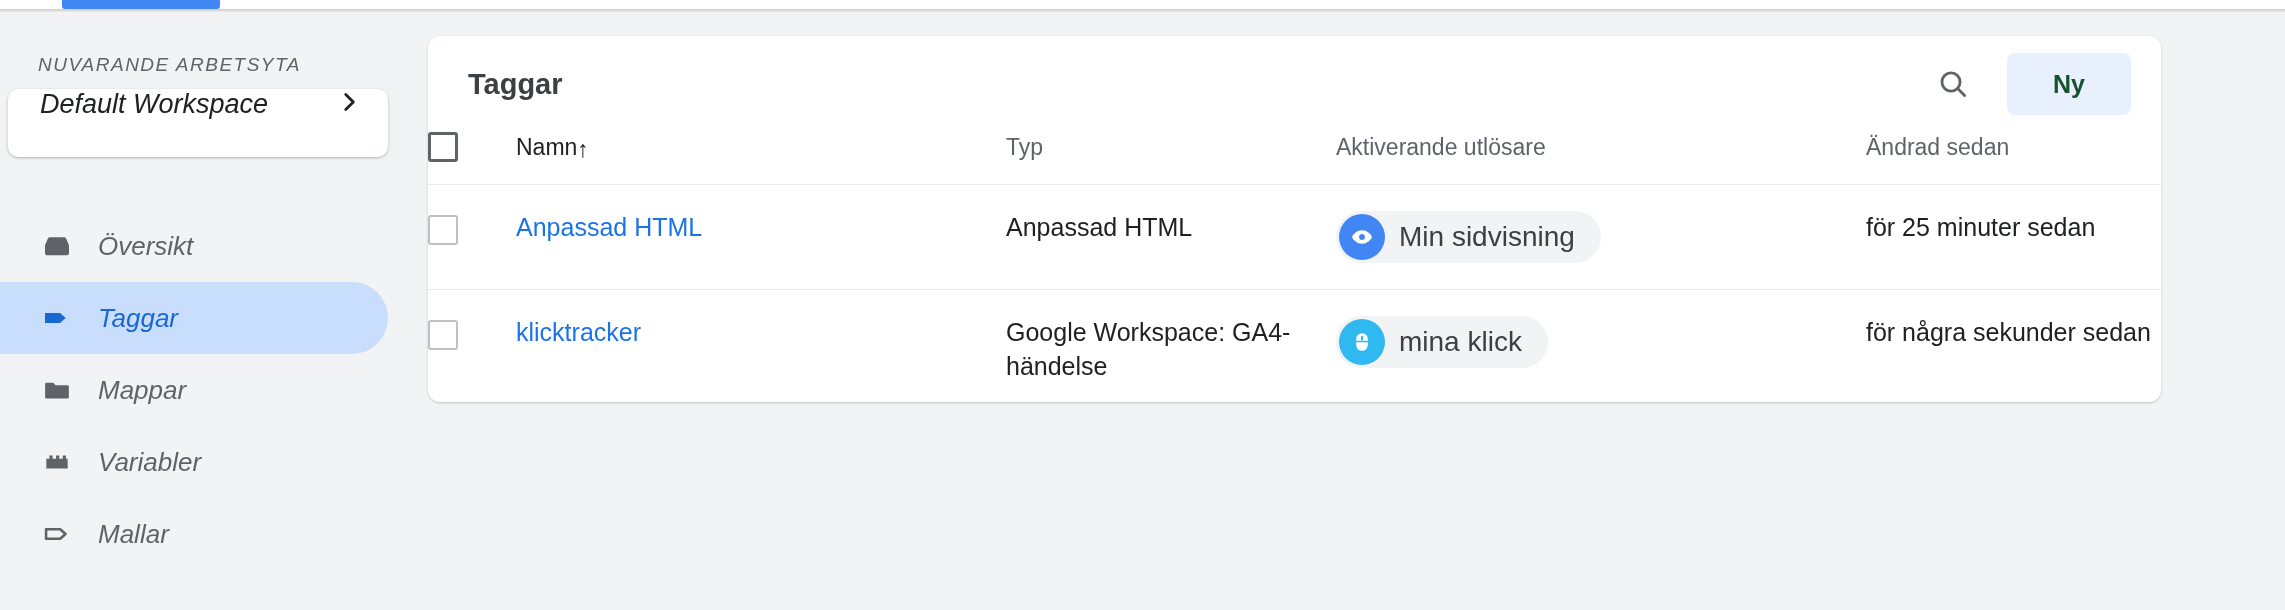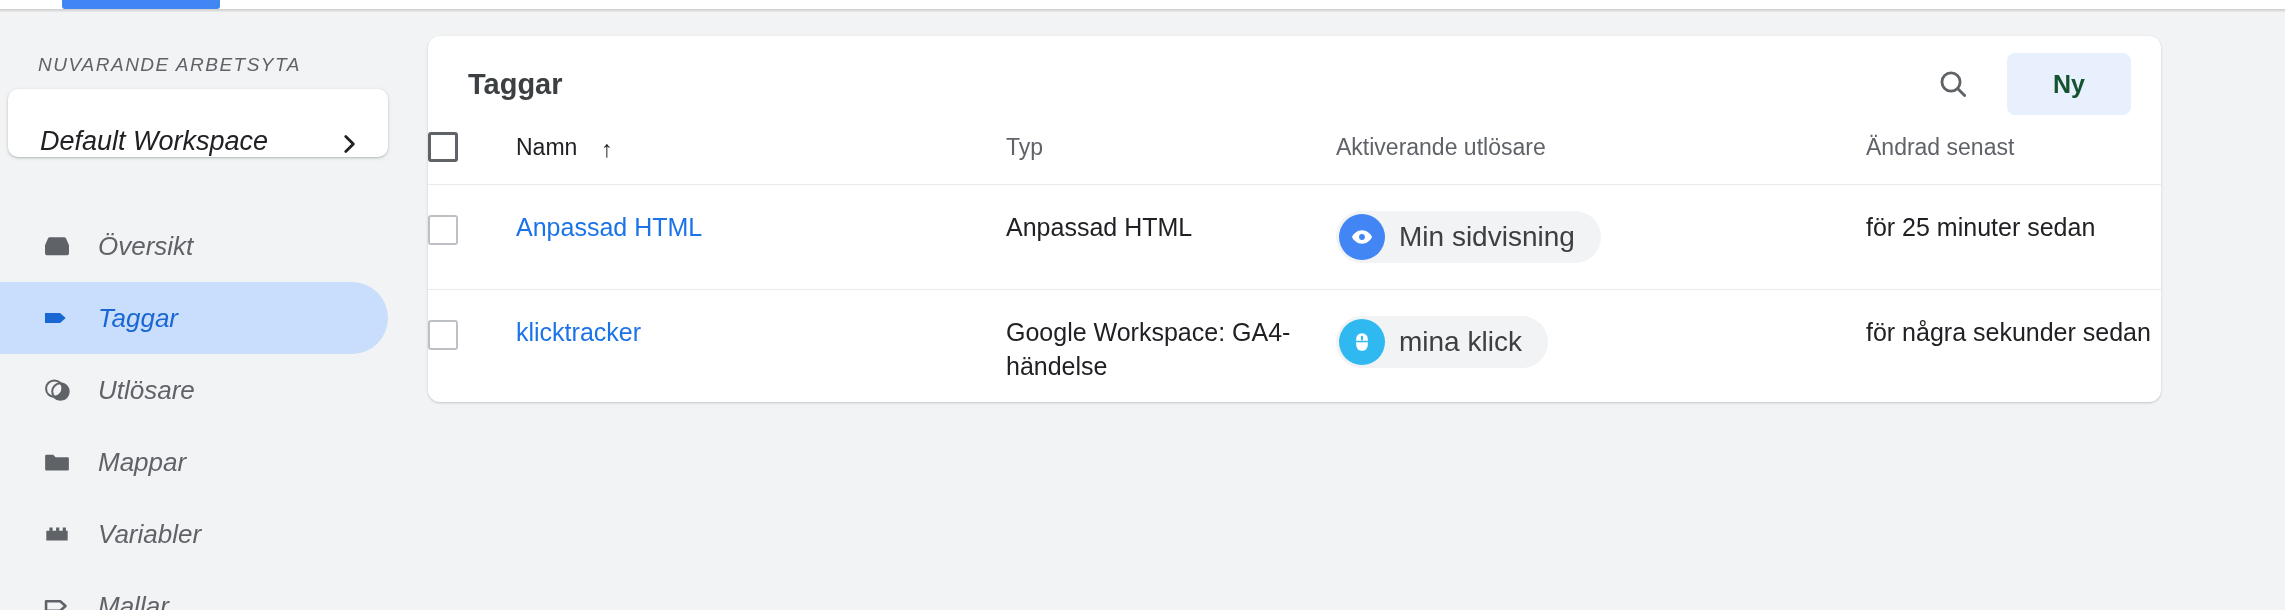--- a/index.html
+++ b/index.html
@@ -75,21 +75,21 @@
   .ws-card {
     position: absolute;
     top: 77px;
     left: 8px;
     width: 380px;
     height: 68px;
     background: #ffffff;
     border-radius: 10px;
     box-shadow: 0 1px 2px rgba(60,64,67,0.25), 0 1px 4px rgba(60,64,67,0.10);
     display: flex;
-    align-items: flex-end;
+    align-items: flex-start;
     padding: 0 26px 0 32px;
     cursor: pointer;
   }
   .ws-name {
     flex: 1;
     font-size: 27px;
     color: #202124;
     white-space: nowrap;
   }
   .ws-chevron {
@@ -204,21 +204,21 @@
   .tbl thead th {
     text-align: left;
     font-weight: 400;
     font-size: 23px;
     color: #5f6368;
     padding: 0 0 22px 0;
     vertical-align: middle;
     border-bottom: 1px solid #e8eaed;
   }
   .th-name { color: #202124 !important; }
-  .th-inner { display: flex; align-items: flex-end; gap: 24px; }
+  .th-inner { display: flex; align-items: flex-end; gap: 0; }
   .sort-arrow { font-size: 23px; color: #202124; line-height: 1; }
 
   .chk {
     width: 30px; height: 30px;
     border: 2px solid #bdc1c6;
     border-radius: 3px;
     background: #fff;
     display: block;
     cursor: pointer;
   }
@@ -305,30 +305,20 @@
 
       <div class="nav-item active">
         <span class="nav-icon">
           <svg viewBox="0 0 24 24" width="32" height="32" fill="currentColor">
             <path d="M3 8.2h11.3l4.2 3.8-4.2 3.8H3V8.2Z"></path>
           </svg>
         </span>
         <span class="nav-label">Taggar</span>
       </div>
 
-      <div class="nav-item">
-        <span class="nav-icon">
-          <svg viewBox="0 0 24 24" width="32" height="32" fill="none" stroke="currentColor" stroke-width="1.5">
-            <circle cx="10" cy="11" r="6.2"></circle>
-            <circle cx="14.6" cy="13.2" r="6.2"></circle>
-            <path d="M14.6 7c3.4 0 6.2 2.8 6.2 6.2s-2.8 6.2-6.2 6.2c-2.2 0-4.2-1.2-5.3-3a6.2 6.2 0 0 0 5.3-9.4Z" fill="currentColor" stroke="none"></path>
-          </svg>
-        </span>
-        <span class="nav-label">Utlösare</span>
-      </div>
 
       <div class="nav-item">
         <span class="nav-icon">
           <svg viewBox="0 0 24 24" width="32" height="32" fill="currentColor">
             <path d="M4 6.6h5.2l1.7 1.9H20a.9.9 0 0 1 .9.9v8.1a.9.9 0 0 1-.9.9H4a.9.9 0 0 1-.9-.9V7.5a.9.9 0 0 1 .9-.9Z"></path>
           </svg>
         </span>
         <span class="nav-label">Mappar</span>
       </div>
 
@@ -383,21 +373,21 @@
             <span class="chk head"></span>
           </th>
           <th>
             <div class="th-inner">
               <span class="th-name">Namn</span>
               <span class="sort-arrow">↑</span>
             </div>
           </th>
           <th>Typ</th>
           <th>Aktiverande utlösare</th>
-          <th>Ändrad senast</th>
+          <th>Ändrad sedan</th>
         </tr>
       </thead>
 
       <tbody>
 
         <tr>
           <td class="td-chk">
             <span class="chk"></span>
           </td>
           <td>

